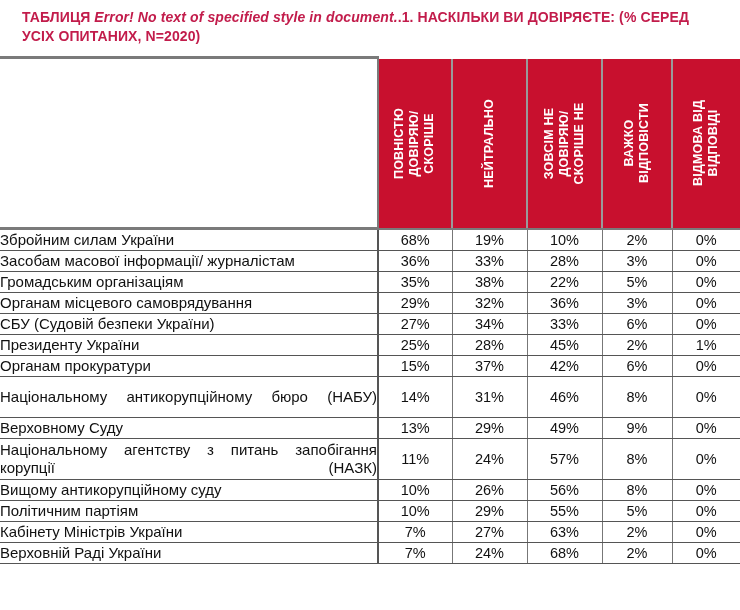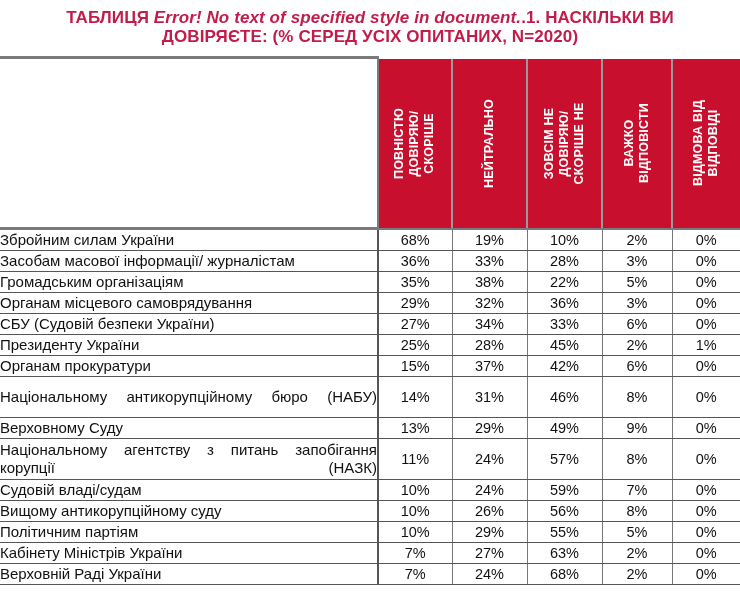--- a/index.html
+++ b/index.html
@@ -13,24 +13,24 @@
     overflow: hidden;
     font-family: "Liberation Sans", sans-serif;
     color: #000000;
   }
 
   
   .title-block {
     width: 740px;
     padding: 8px 22px 10px 22px;
     box-sizing: border-box;
-    text-align: center;
+    text-align: left;
     color: #C21C4B;
     font-weight: bold;
-    font-size: 17px;
+    font-size: 14px;
     line-height: 19px;
     letter-spacing: 0.1px;
   }
   .title-block .err {
     font-style: italic;
   }
 
   
   table.trust-table {
     border-collapse: collapse;
@@ -249,28 +249,20 @@
       </tr>
       <tr class="r-double">
         <td class="label-cell">Національному агентству з питань запобігання корупції (НАЗК)</td>
         <td class="val-cell">11%</td>
         <td class="val-cell">24%</td>
         <td class="val-cell">57%</td>
         <td class="val-cell">8%</td>
         <td class="val-cell">0%</td>
       </tr>
       <tr class="r-single">
-        <td class="label-cell single">Судовій владі/судам</td>
-        <td class="val-cell">10%</td>
-        <td class="val-cell">24%</td>
-        <td class="val-cell">59%</td>
-        <td class="val-cell">7%</td>
-        <td class="val-cell">0%</td>
-      </tr>
-      <tr class="r-single">
         <td class="label-cell single">Вищому антикорупційному суду</td>
         <td class="val-cell">10%</td>
         <td class="val-cell">26%</td>
         <td class="val-cell">56%</td>
         <td class="val-cell">8%</td>
         <td class="val-cell">0%</td>
       </tr>
       <tr class="r-single">
         <td class="label-cell single">Політичним партіям</td>
         <td class="val-cell">10%</td>

